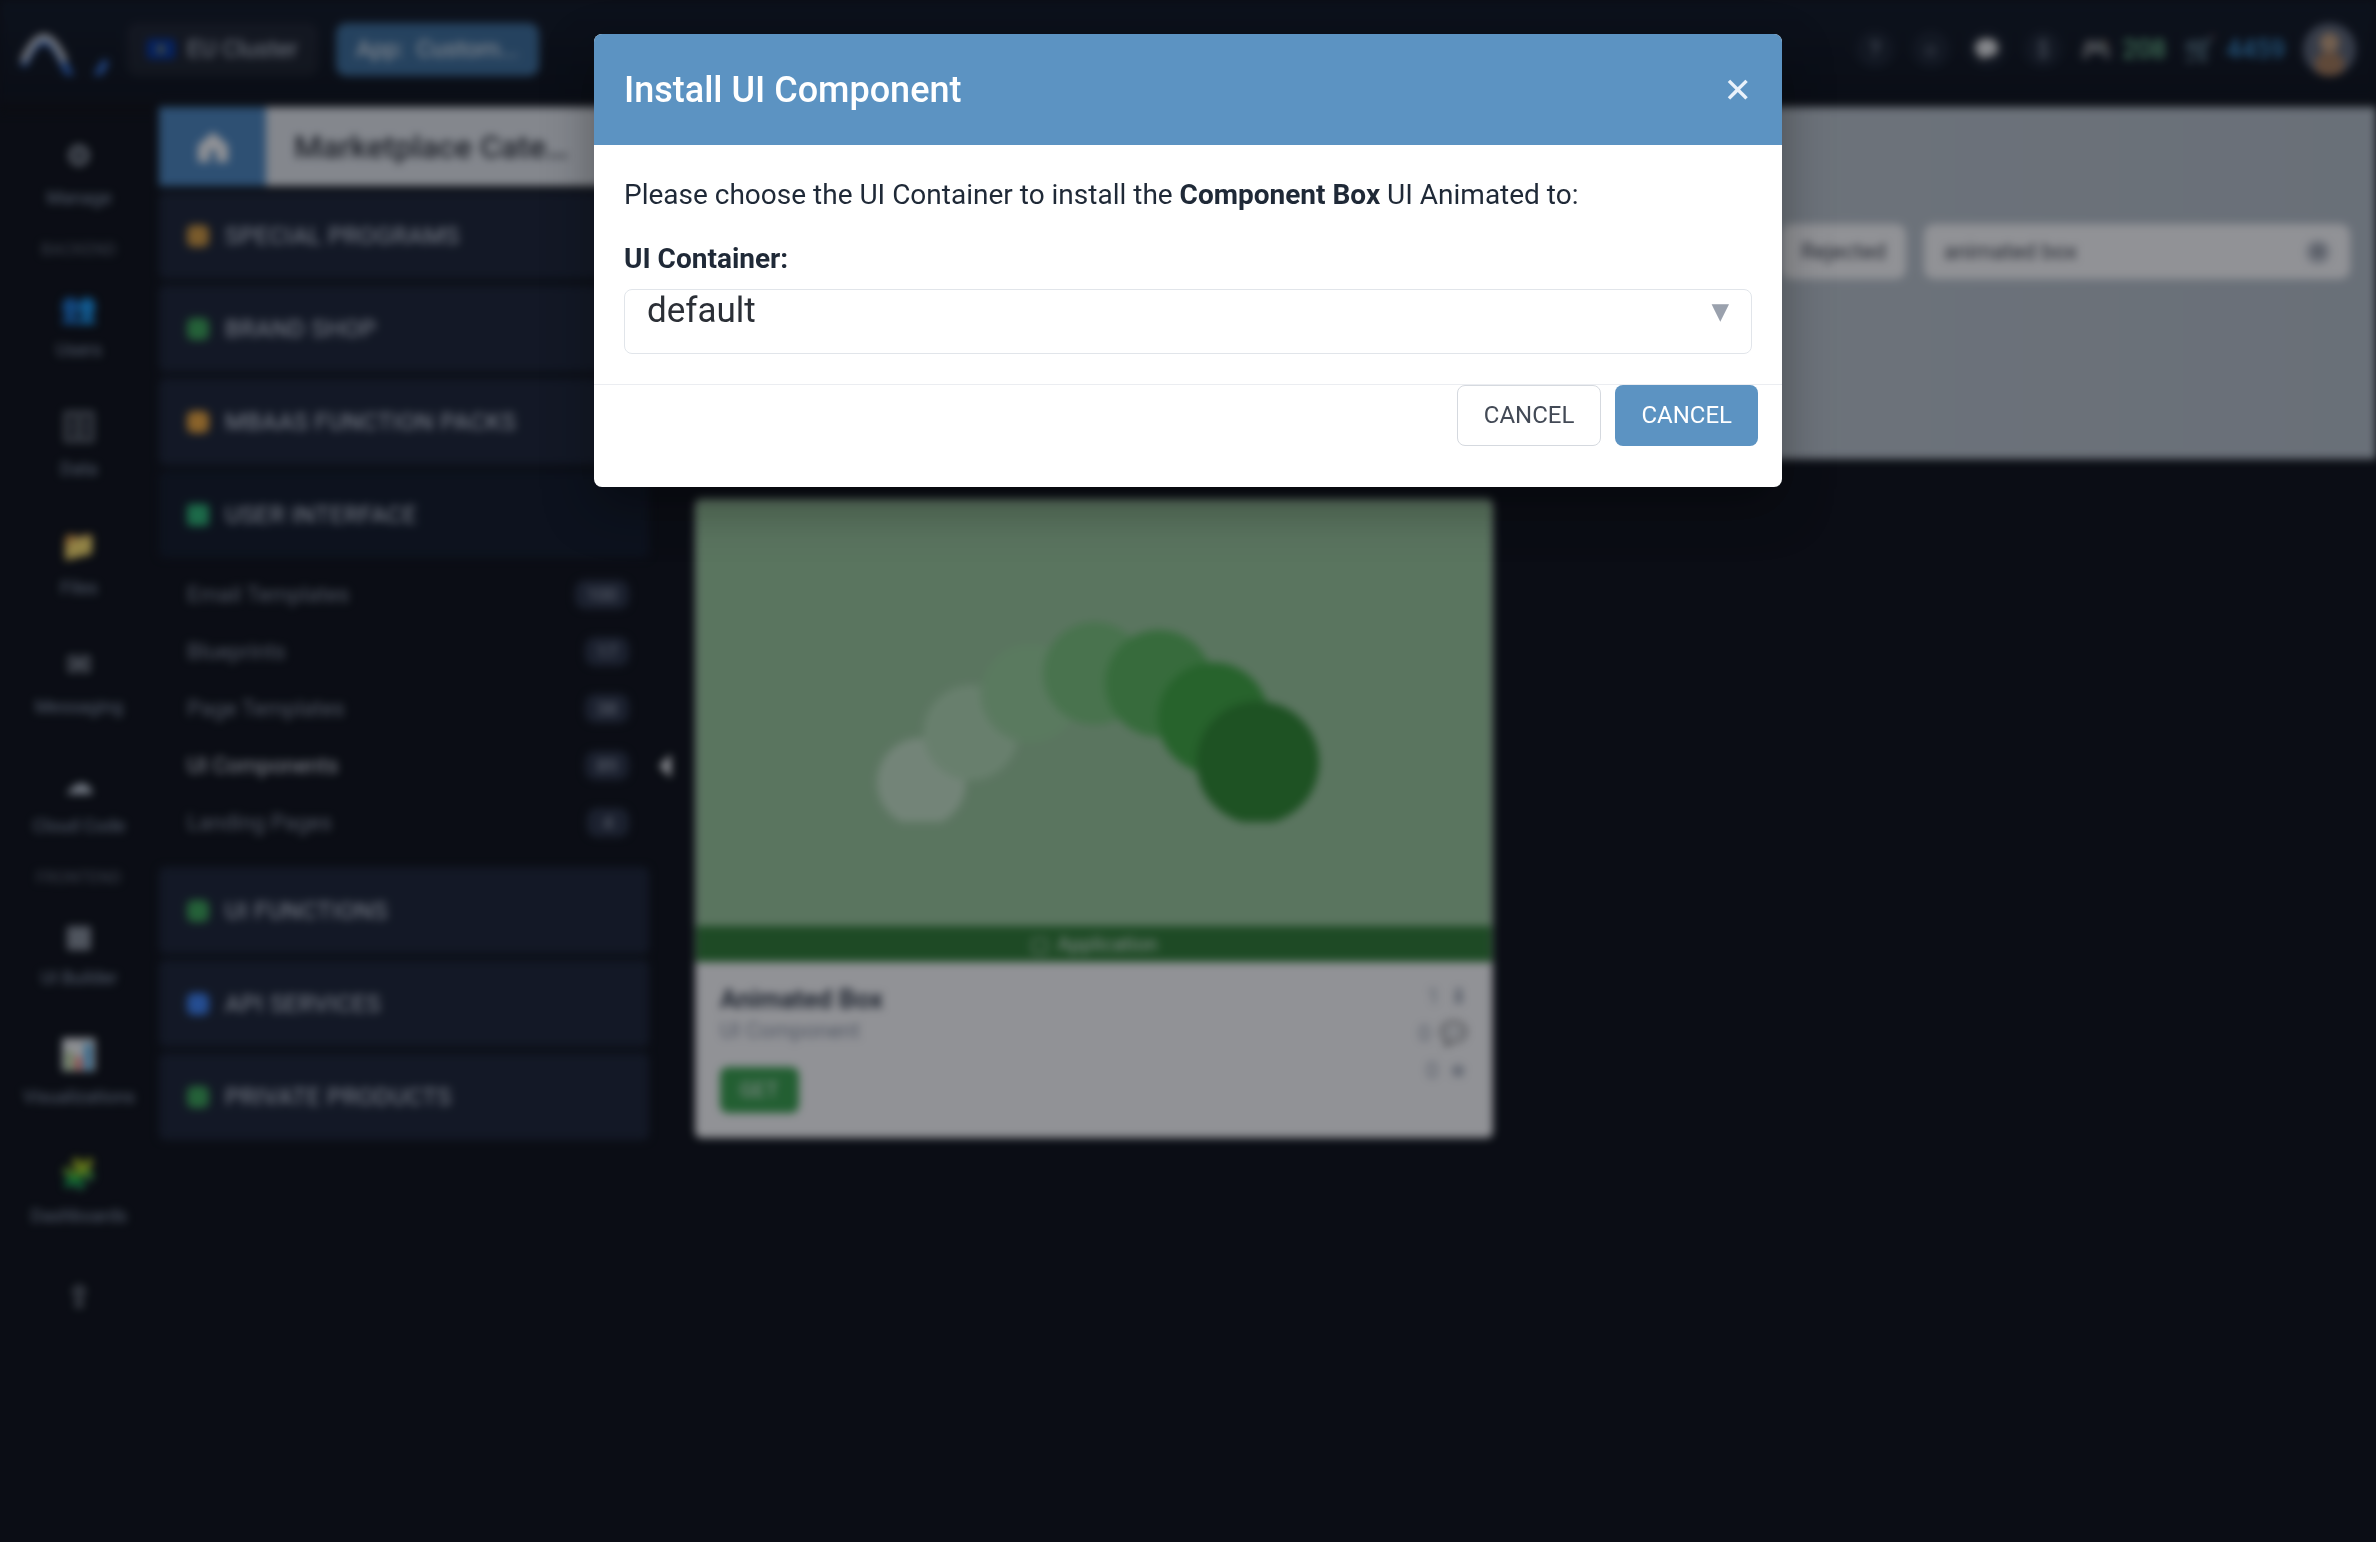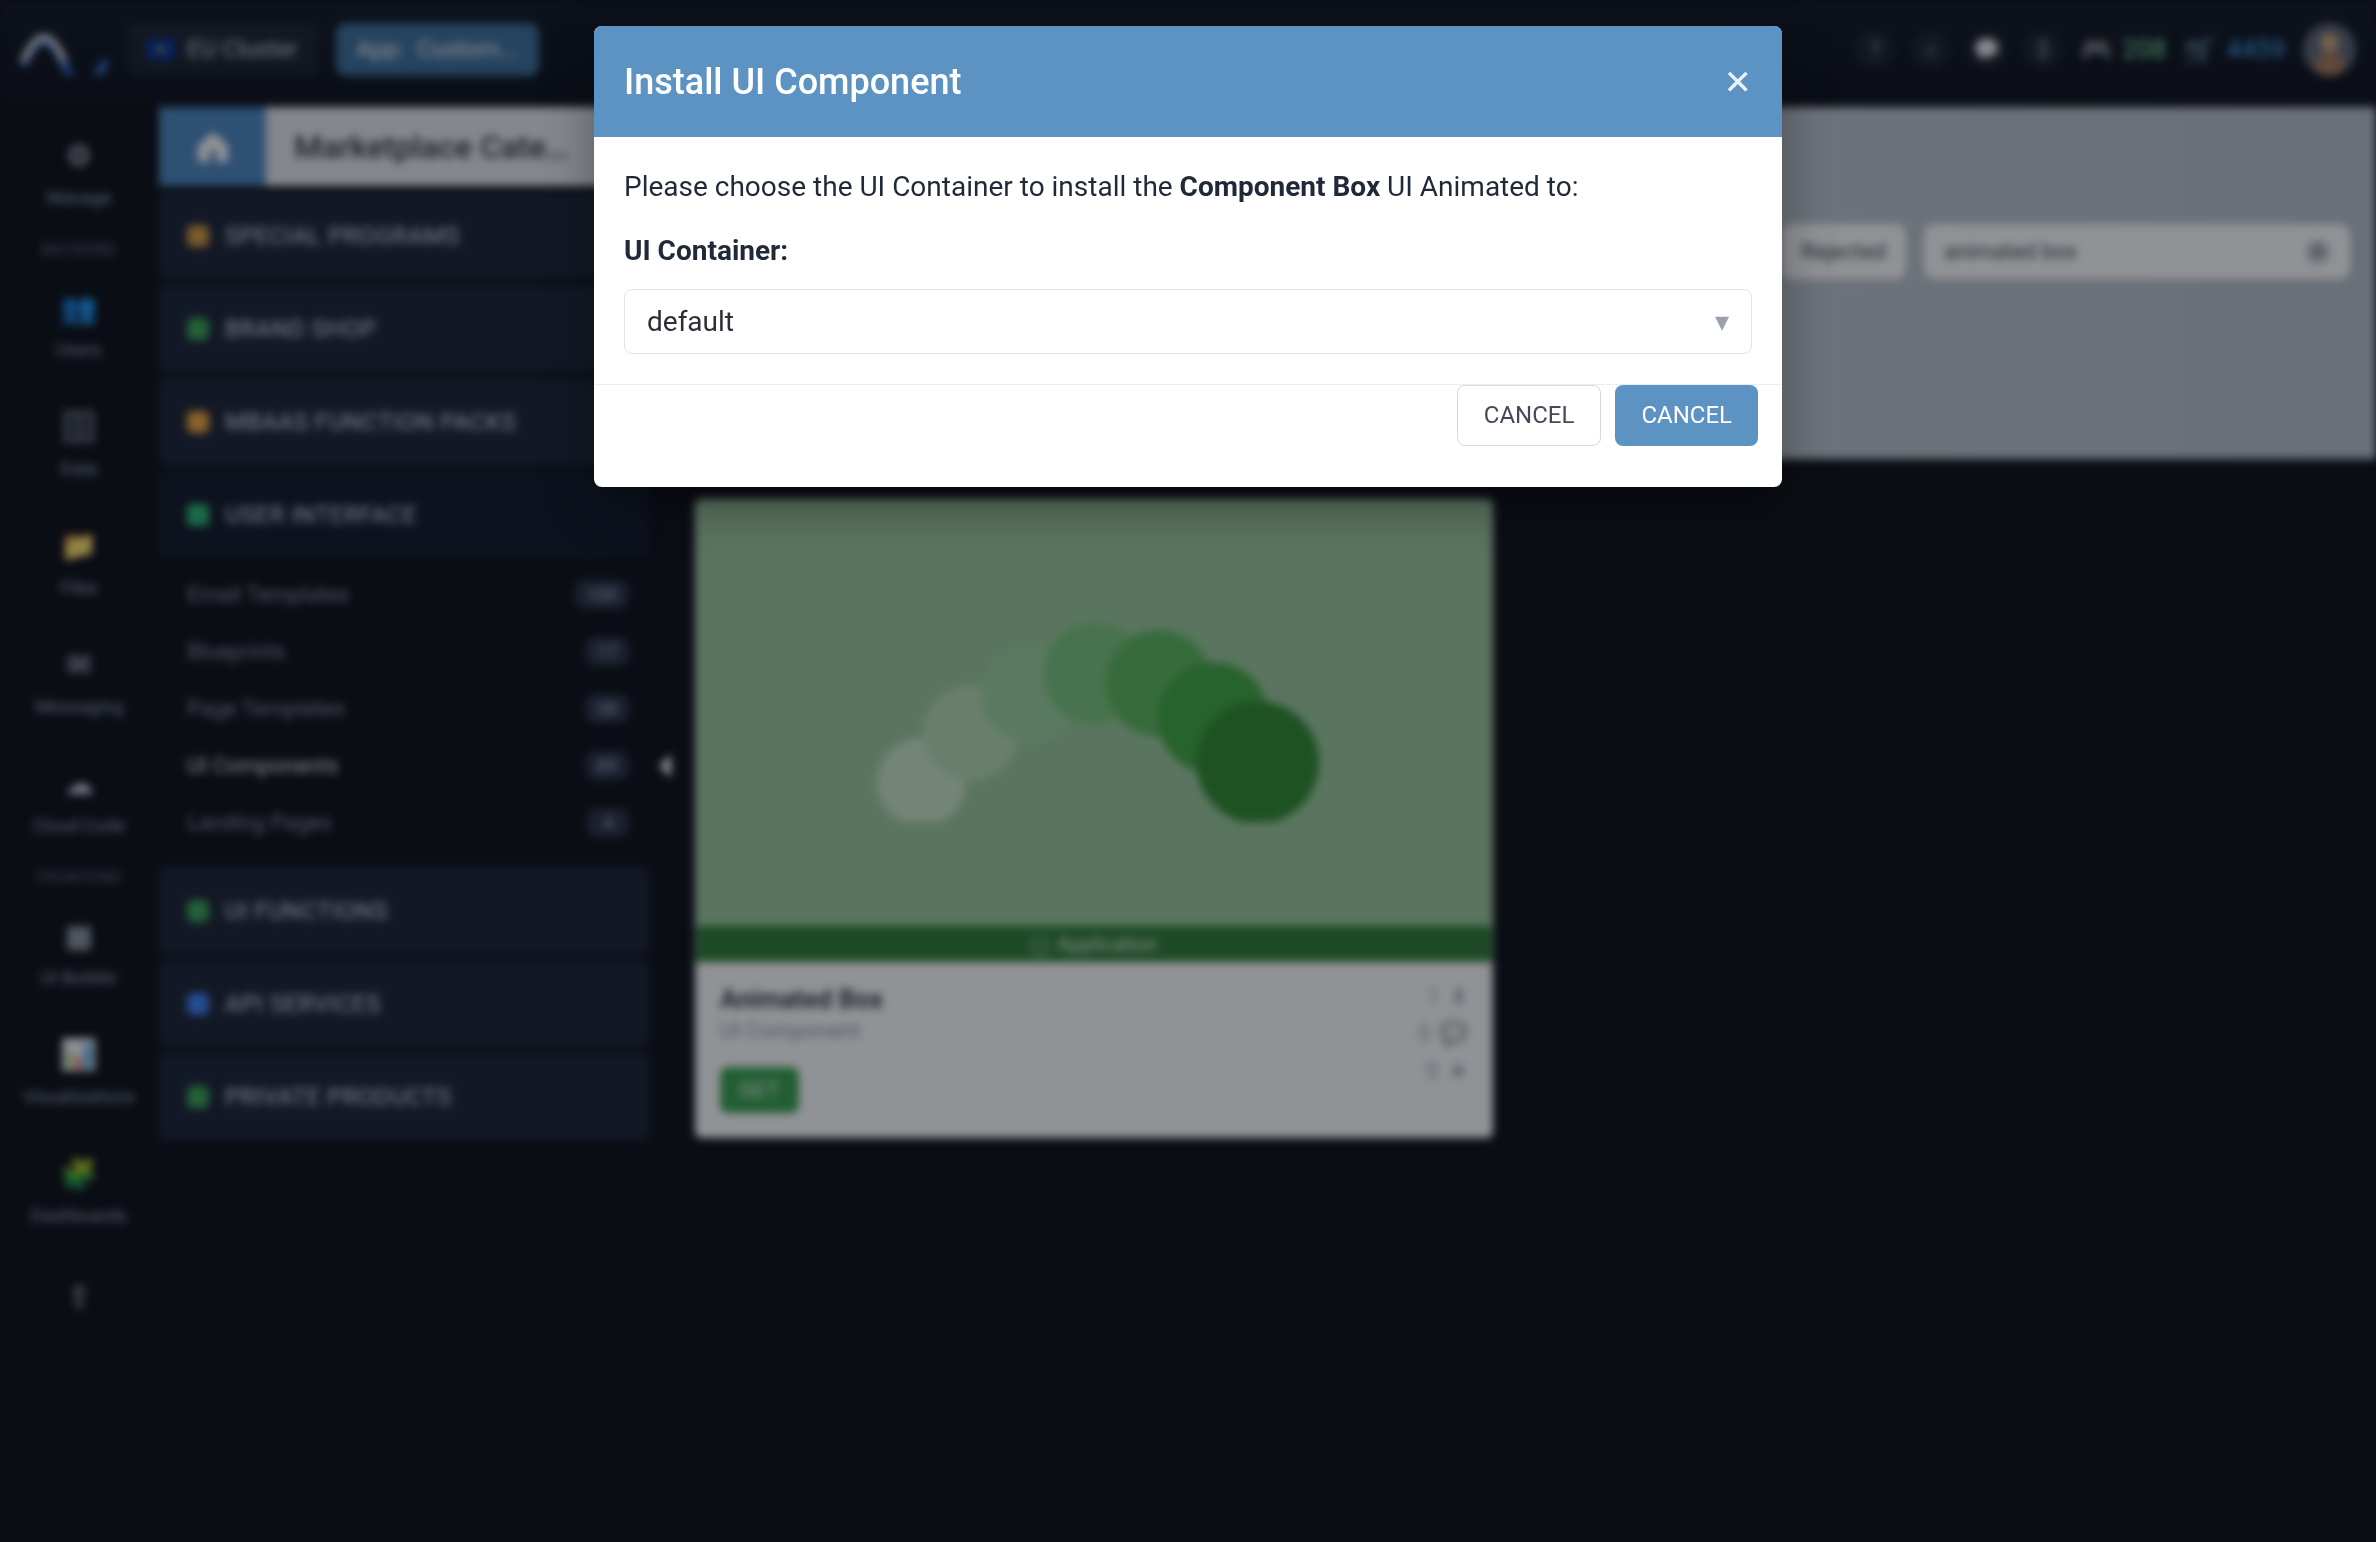--- a/index.html
+++ b/index.html
@@ -96,36 +96,36 @@
   .card .title { font-size: 26px; color:#1f2937; font-weight:600; }
   .card .subtitle { font-size: 22px; color:#8b94a3; margin-top: 4px; }
   .getbtn { margin-top: 24px; display:inline-flex; align-items:center; justify-content:center; height: 46px; padding:0 20px; border-radius: 8px; background:#37a24a; color:#fff; font-size: 20px; letter-spacing:0.5px;}
   .card .right { width: 79px; display:flex; flex-direction:column; align-items:flex-end; gap: 12px; color:#97a0ae; font-size: 22px;}
   .stat { display:flex; align-items:center; gap:10px; }
 
   
   .overlay {
     position: fixed; inset: 0; background: rgba(10,14,22,0.45);
     display:flex; align-items:flex-start; justify-content:center;
-    padding-top: 26px;
+    padding-top: 34px;
   }
   .modal {
     width: 1188px; background:#fff; border-radius: 8px; overflow:hidden; box-shadow: 0 20px 50px rgba(0,0,0,0.35);
   }
   .modal .mhead {
     height: 111px; background:#5c93c2; color:#fff; display:flex; align-items:center; justify-content:space-between; padding: 0 30px;
   }
   .modal .mtitle { font-size: 36px; font-weight:500; }
   .modal .mclose { font-size: 34px; color:#eaf2fb; cursor:pointer; }
   .modal .mbody { padding: 30px 30px 30px; color:#1f2937; font-size: 28px; }
   .modal .mbody .lead { line-height: 1.45; }
   .modal .mbody .lead b { font-weight:700; }
   .modal .label { margin-top: 26px; font-weight:700; font-size: 28px; }
   .modal .select {
-    margin-top: 22px; height: 65px; border:1px solid #e1e5ea; border-radius:8px; display:flex; align-items:center; padding: 0 22px; font-size: 28px; color:#2b2f36;
+    margin-top: 14px; height: 65px; border:1px solid #e1e5ea; border-radius:8px; display:flex; padding: 0 22px; font-size: 35px; color:#2b2f36;
   }
   .modal .select .caret { margin-left:auto; color:#9aa1ad; }
   .modal .mfoot { height: 103px; border-top:1px solid #ebedf1; display:flex; justify-content:flex-end; gap:14px; padding: 0 24px;}
   .btn { height: 61px; padding: 0 26px; border-radius: 8px; font-size: 24px; display:inline-flex; align-items:center; justify-content:center; }
   .btn.outline { background:#fff; border:1px solid #d5d9df; color:#434a56; }
   .btn.primary { background:#5c93c2; color:#fff; }
 
   svg { display:block; }
 
   

